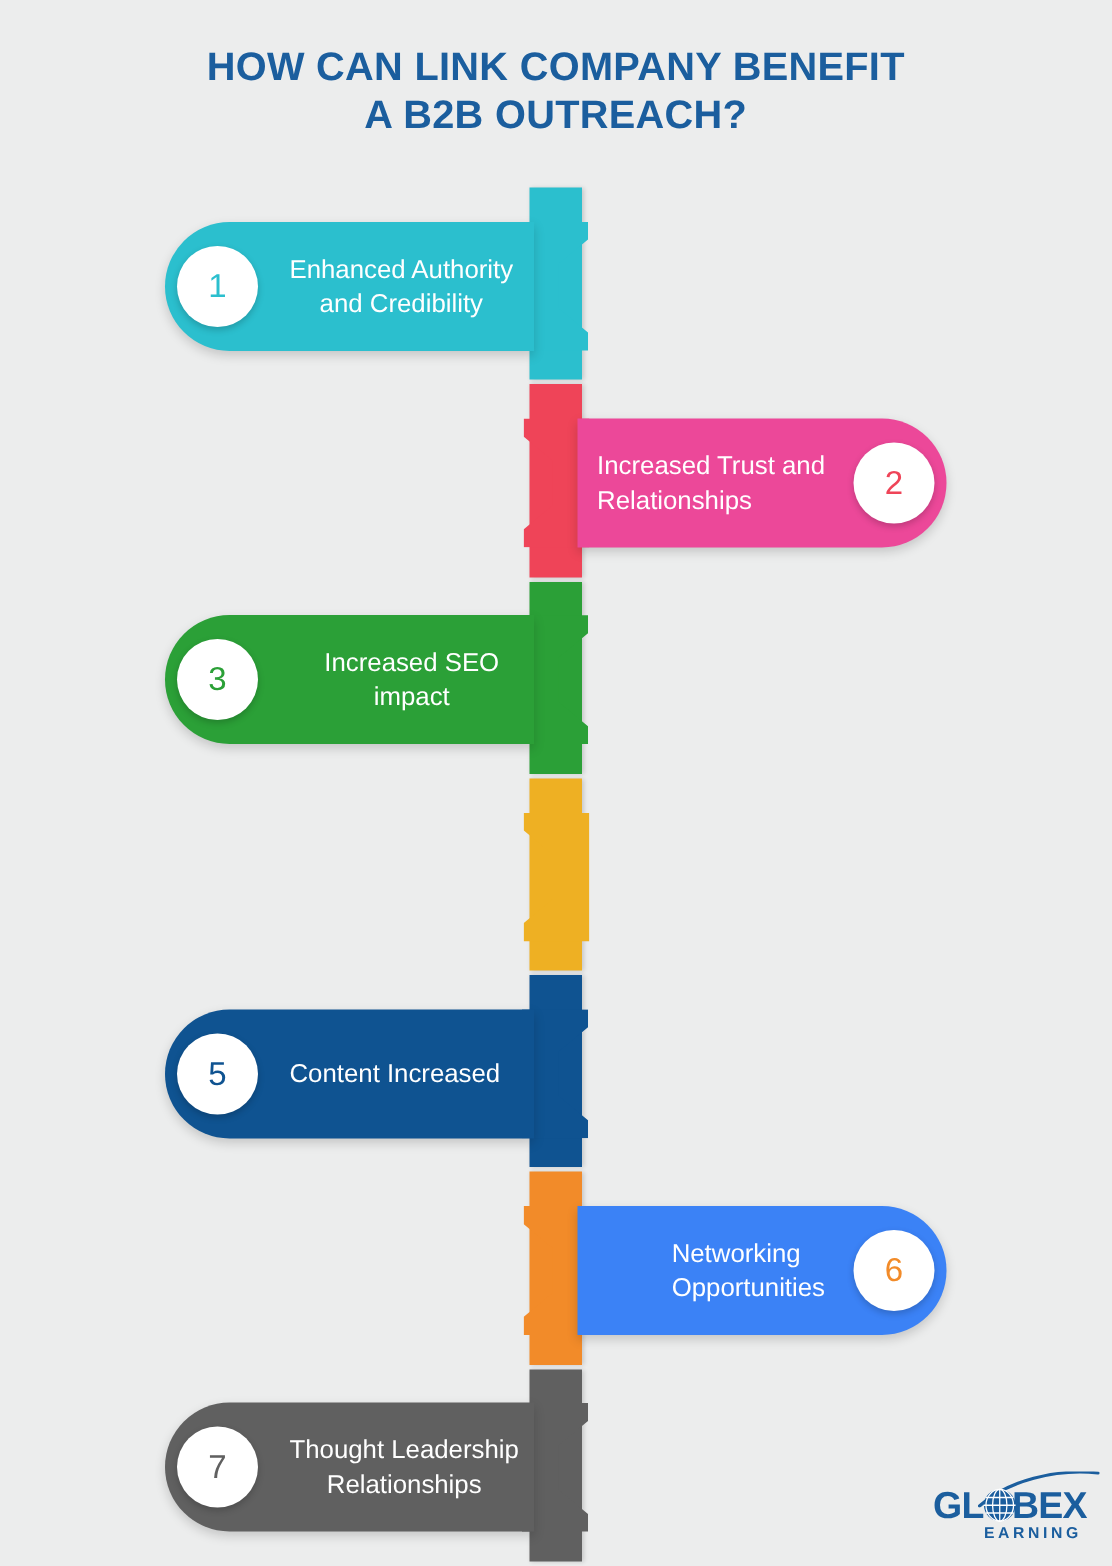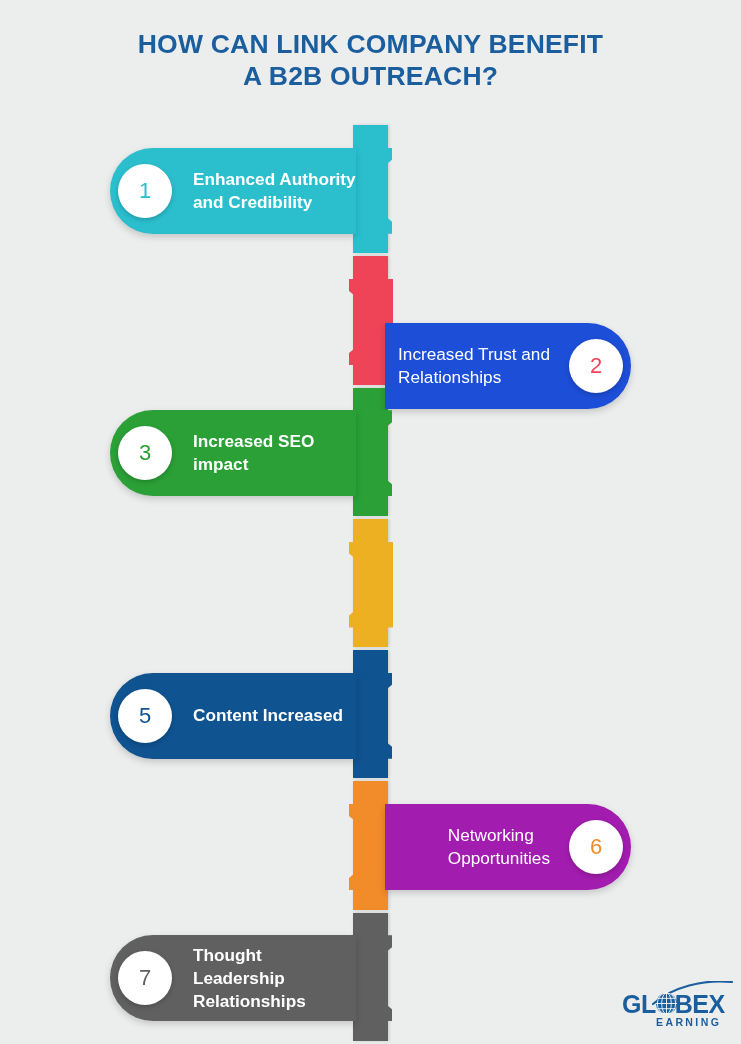--- a/index.html
+++ b/index.html
@@ -110,21 +110,21 @@
     font-weight: normal;
   }
 
   
   .label {
     color: #ffffff;
     font-size: 17.2px;
     line-height: 23px;
     white-space: pre-line;
   }
-  .row.left  .label { margin-left: 21px; text-align: left; font-weight: bold; }
+  .row.left  .label { margin-left: 21px; text-align: center; }
   .row.right .label { margin-right: 19px; text-align: left; }
 
   
   #logo {
     position: absolute;
     left: 622px;
     top: 983px;
     width: 110px;
     height: 48px;
   }
@@ -185,21 +185,21 @@
     <div class="row left" style="top: 147.643px;">
       <div class="notch" style="background: rgb(43, 191, 206);"></div>
       <div class="pill" style="background: rgb(43, 191, 206);">
         <div class="num" style="color: rgb(43, 191, 206);">1</div>
         <div class="label">Enhanced Authority
 and Credibility</div>
       </div>
     </div>
     <div class="row right" style="top: 278.929px;">
       <div class="notch" style="background: rgb(239, 68, 88);"></div>
-      <div class="pill" style="background: #1d4ed8; margin-top: 44px;">
+      <div class="pill" style="background: #ec4899;">
         <div class="label">Increased Trust and
 Relationships</div>
         <div class="num" style="color: rgb(239, 68, 88);">2</div>
       </div>
     </div>
     <div class="row left" style="top: 410.214px;">
       <div class="notch" style="background: rgb(43, 160, 55);"></div>
       <div class="pill" style="background: rgb(43, 160, 55);">
         <div class="num" style="color: rgb(43, 160, 55);">3</div>
         <div class="label">Increased SEO impact</div>
@@ -210,21 +210,21 @@
     </div>
     <div class="row left" style="top: 672.786px;">
       <div class="notch" style="background: rgb(15, 83, 145);"></div>
       <div class="pill" style="background: rgb(15, 83, 145);">
         <div class="num" style="color: rgb(15, 83, 145);">5</div>
         <div class="label">Content Increased</div>
       </div>
     </div>
     <div class="row right" style="top: 804.071px;">
       <div class="notch" style="background: rgb(242, 139, 41);"></div>
-      <div class="pill" style="background: #a21caf; padding-left: 27px;">
+      <div class="pill" style="background: #3b82f6; padding-left: 27px;">
         <div class="label">Networking
 Opportunities</div>
         <div class="num" style="color: rgb(242, 139, 41);">6</div>
       </div>
     </div>
     <div class="row left" style="top: 935.357px;">
       <div class="notch" style="background: rgb(96, 96, 96);"></div>
       <div class="pill" style="background: rgb(96, 96, 96);">
         <div class="num" style="color: rgb(96, 96, 96);">7</div>
         <div class="label">Thought Leadership

